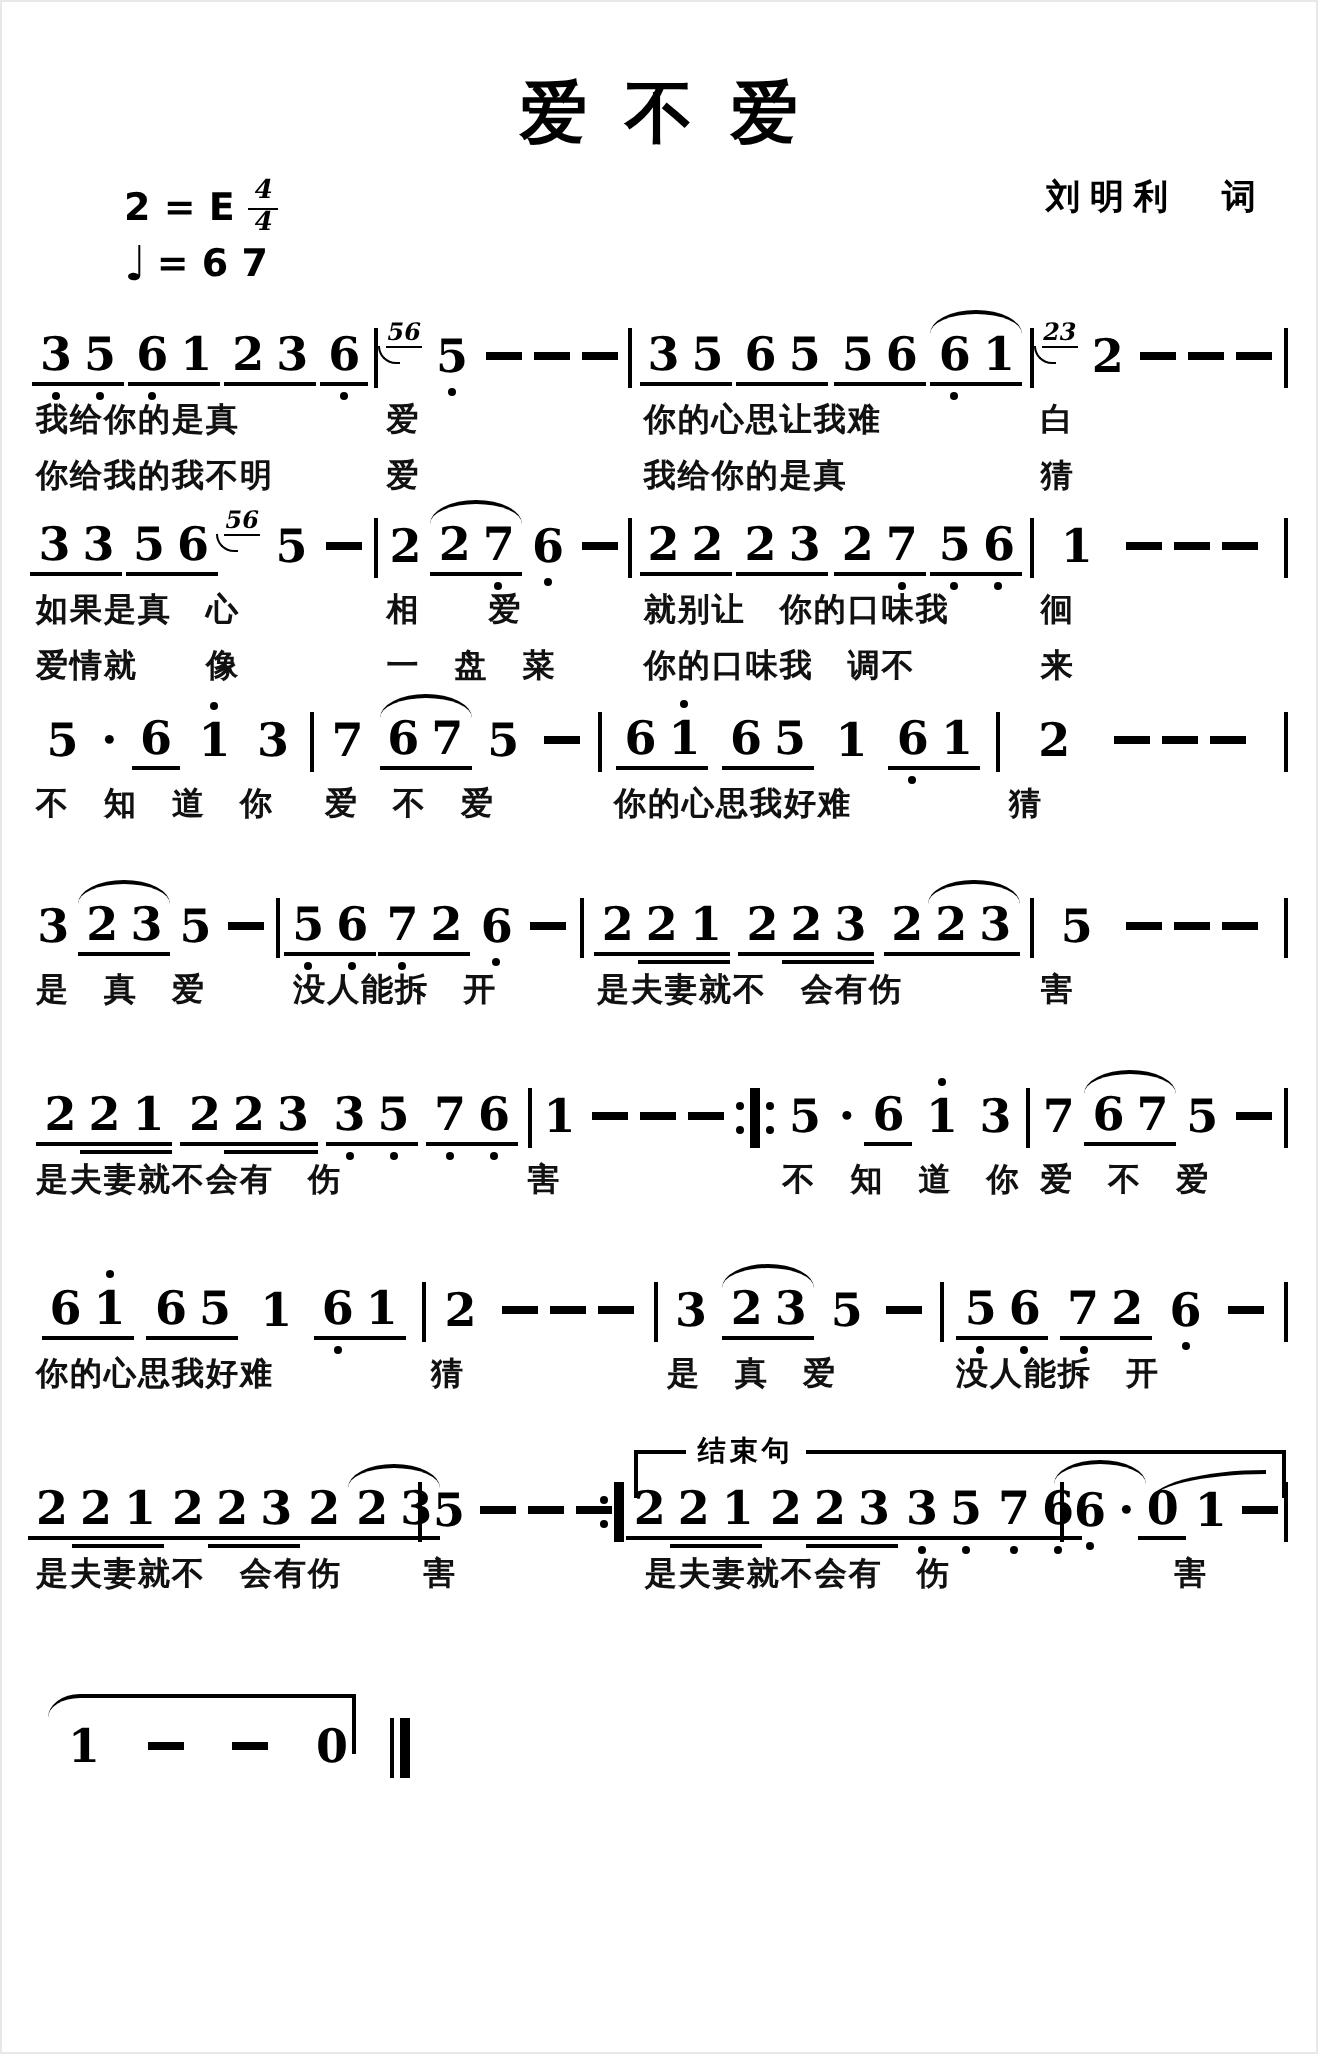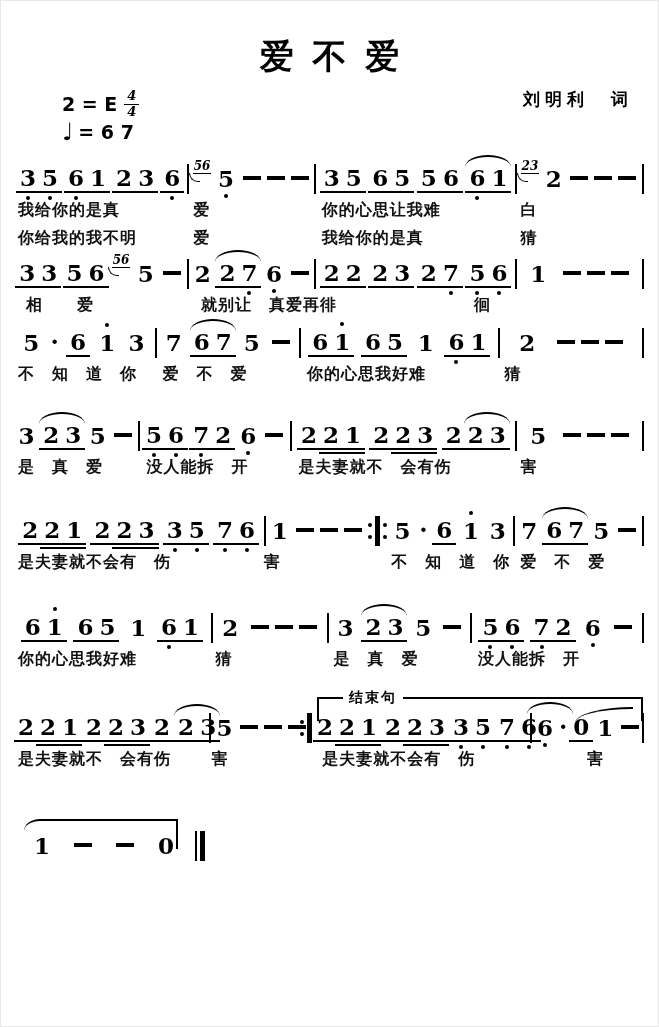--- a/index.html
+++ b/index.html
@@ -265,26 +265,37 @@
             <span class="note dash">-</span>
             <span class="note dash">-</span>
             <span class="note dash">-</span>
           </span>
         </div>
         <span class="barwrap">
           <span class="bline"></span>
         </span>
       </div>
       <div class="lyr-row">
+        <div class="lyr-cell" style="flex-grow: 7;">如果是真　心</div>
         <span class="lyr-sp" style="width: 8px;"></span>
         <div class="lyr-cell" style="flex-grow: 5;">相　　爱</div>
         <span class="lyr-sp" style="width: 8px;"></span>
-        <div class="lyr-cell" style="flex-grow: 8;">就别让　真爱再徘</div>
+        <div class="lyr-cell" style="flex-grow: 8;">就别让　你的口味我</div>
         <span class="lyr-sp" style="width: 8px;"></span>
         <div class="lyr-cell" style="flex-grow: 5;">徊</div>
+        <span class="lyr-sp" style="width: 8px;"></span>
+      </div>
+      <div class="lyr-row">
+        <div class="lyr-cell" style="flex-grow: 7;">爱情就　　像</div>
+        <span class="lyr-sp" style="width: 8px;"></span>
+        <div class="lyr-cell" style="flex-grow: 5;">一　盘　菜</div>
+        <span class="lyr-sp" style="width: 8px;"></span>
+        <div class="lyr-cell" style="flex-grow: 8;">你的口味我　调不</div>
+        <span class="lyr-sp" style="width: 8px;"></span>
+        <div class="lyr-cell" style="flex-grow: 5;">来</div>
         <span class="lyr-sp" style="width: 8px;"></span>
       </div>
     </div>
     <div class="score-line">
       <div class="notes-row">
         <div class="measure" style="flex-grow: 5;">
           <span class="group">
             <span class="note">5</span>
           </span>
           <span class="group">

